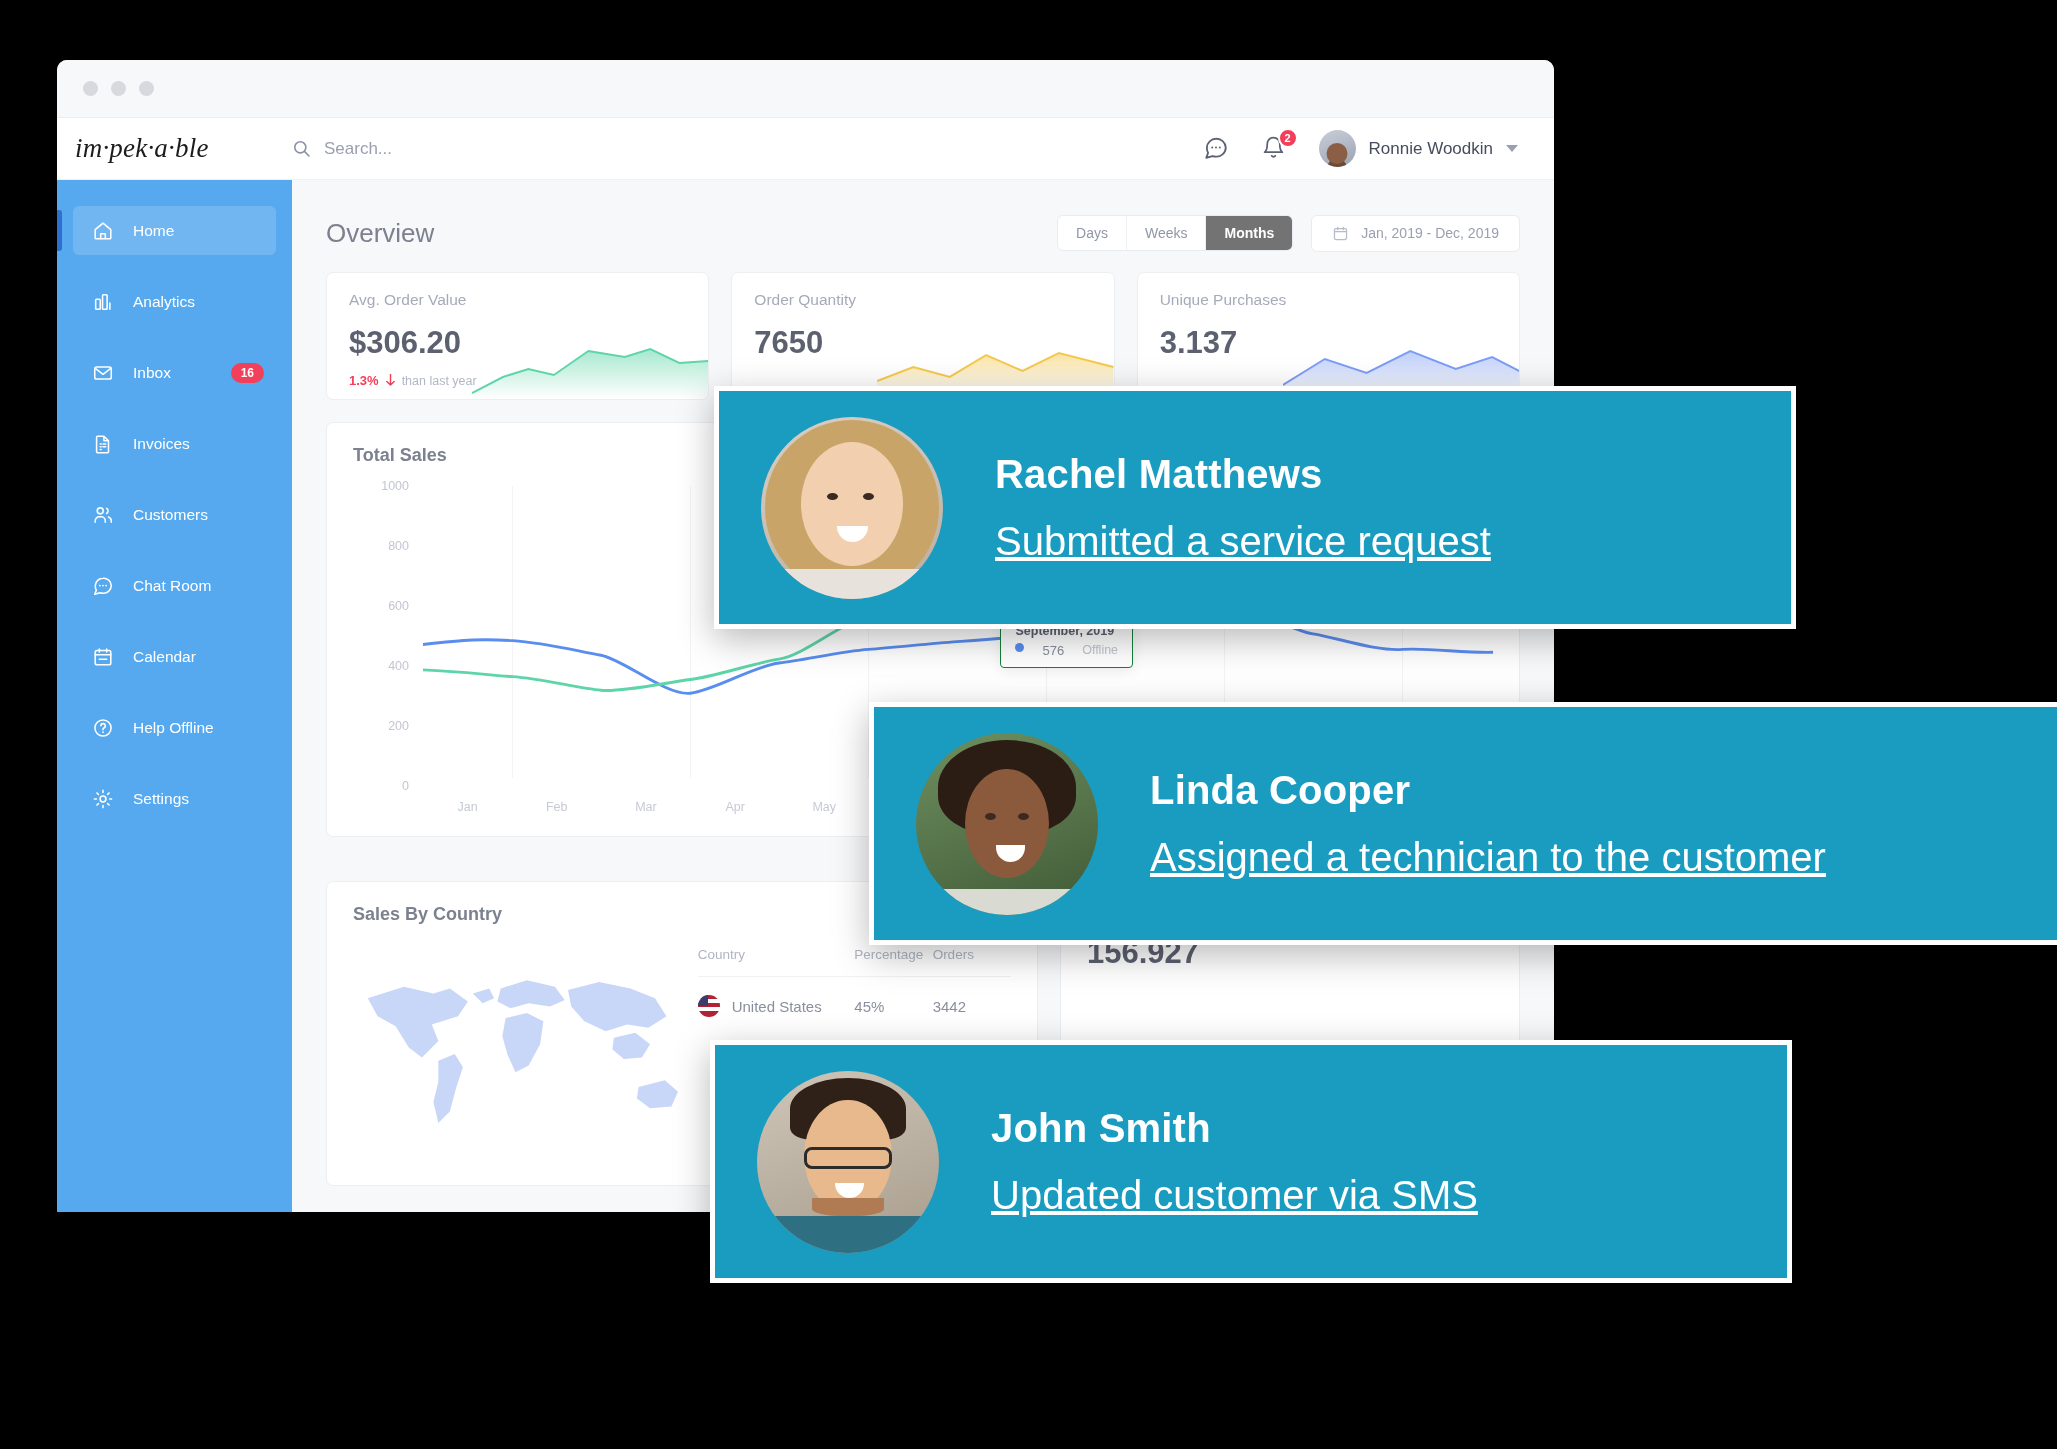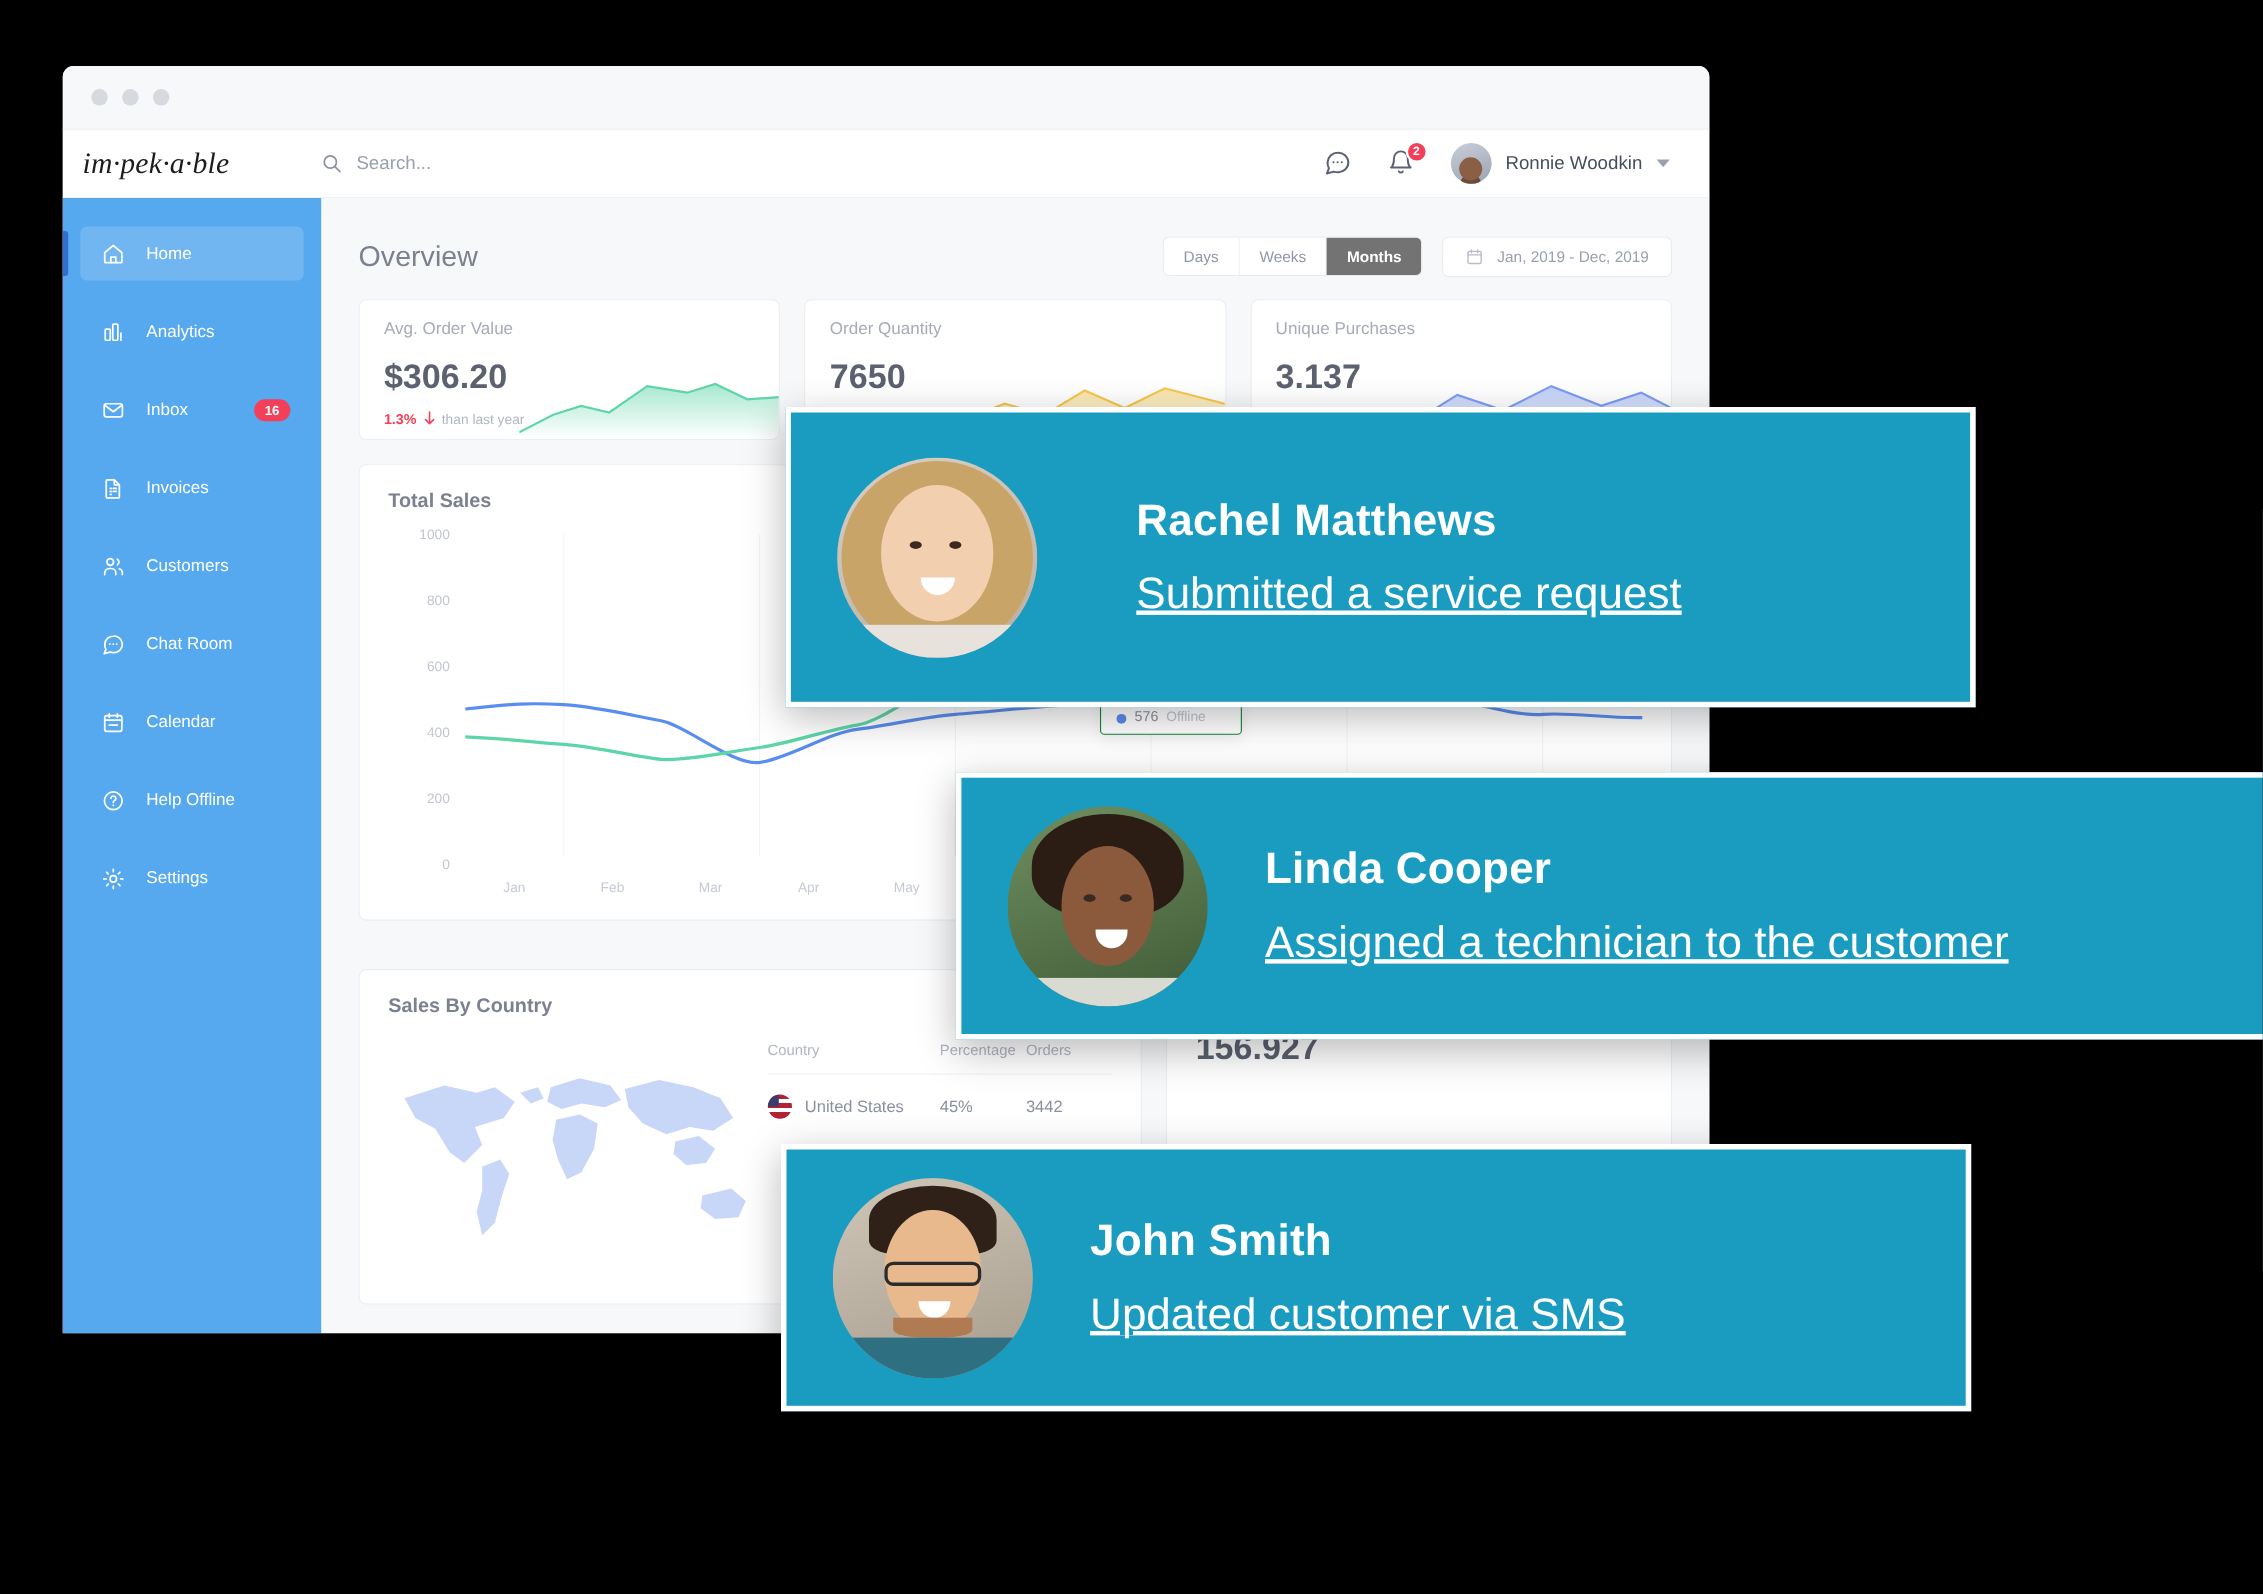--- a/index.html
+++ b/index.html
@@ -127,21 +127,21 @@
   .ytick { position:absolute; right:0; font-size: 12.5px; color:#c2c6d1; transform: translateY(-50%); }
   .xaxis { position:absolute; left: 96px; right: 26px; bottom: 22px; display:flex; }
   .xtick { flex:1; text-align:center; font-size: 12.5px; color:#c6cad4; }
   .plot { position:absolute; left:96px; right:26px; top:20px; bottom:50px; }
   .tooltip {
     position:absolute; left: 56.5%; top: 40%;
     background:#fff; border:1px solid #15803d; border-radius:4px;
     box-shadow: 0 4px 14px rgba(0,0,0,.07); padding: 9px 14px;
   }
   .tt-title { font-size: 12.5px; font-weight: 700; color:#5c6170; }
-  .tt-row { display:flex; align-items:flex-end; gap:7px; margin-top: 5px; }
+  .tt-row { display:flex; align-items:flex-start; gap:18px; margin-top: 5px; }
   .tt-bullet { width:9px;height:9px;border-radius:50%;background:#5a8df0; }
   .tt-val { font-size: 13px; color:#8a8f9d; }
   .tt-lab { font-size: 12.5px; color:#c0c4cf; }
 
   .bottom { display:flex; gap:22px; margin-top:22px; }
   .panel-map { flex: 1.55; }
   .panel-vis { flex: 1; }
   .map-row { display:flex; padding: 10px 26px 20px 26px; }
   .worldmap { flex: 1.1; height: 230px; position:relative; }
   .country-tbl { flex: 1; padding-top: 12px; }
@@ -169,21 +169,21 @@
     box-shadow: 0 10px 34px rgba(0,0,0,.28);
   }
   .notif .ava {
     width: 182px; height: 182px; border-radius: 50%;
     margin-left: 42px; flex: 0 0 182px; overflow:hidden; position:relative;
   }
   .notif .txt { margin-left: 52px; }
   .notif .nm { color:#fff; font-size: 40px; font-weight: 700; letter-spacing:.2px; }
   .notif .ds { color:#fff; font-size: 40px; font-weight: 400; margin-top: 22px; text-decoration: underline; }
 
-  #notif-0 { left: 714px; top: 370px; width: 1082px; height: 273px; gap: 38px; }
+  #notif-0 { left: 714px; top: 386px; width: 1082px; height: 243px; }
   #notif-1 { left: 869px; top: 702px; width: 1208px; height: 243px; }
   #notif-2 { left: 710px; top: 1040px; width: 1082px; height: 243px; }
 
   
   .ph { position:absolute; inset:0; }
   .ph .bg { position:absolute; inset:0; }
   .ph .hair { position:absolute; }
   .ph .face { position:absolute; border-radius:50%; }
   .ph .eye { position:absolute; width:11px;height:7px;border-radius:50%;background:#3a2a22; }
   .ph .mouth { position:absolute; border-radius:0 0 40px 40px; background:#fff; }

